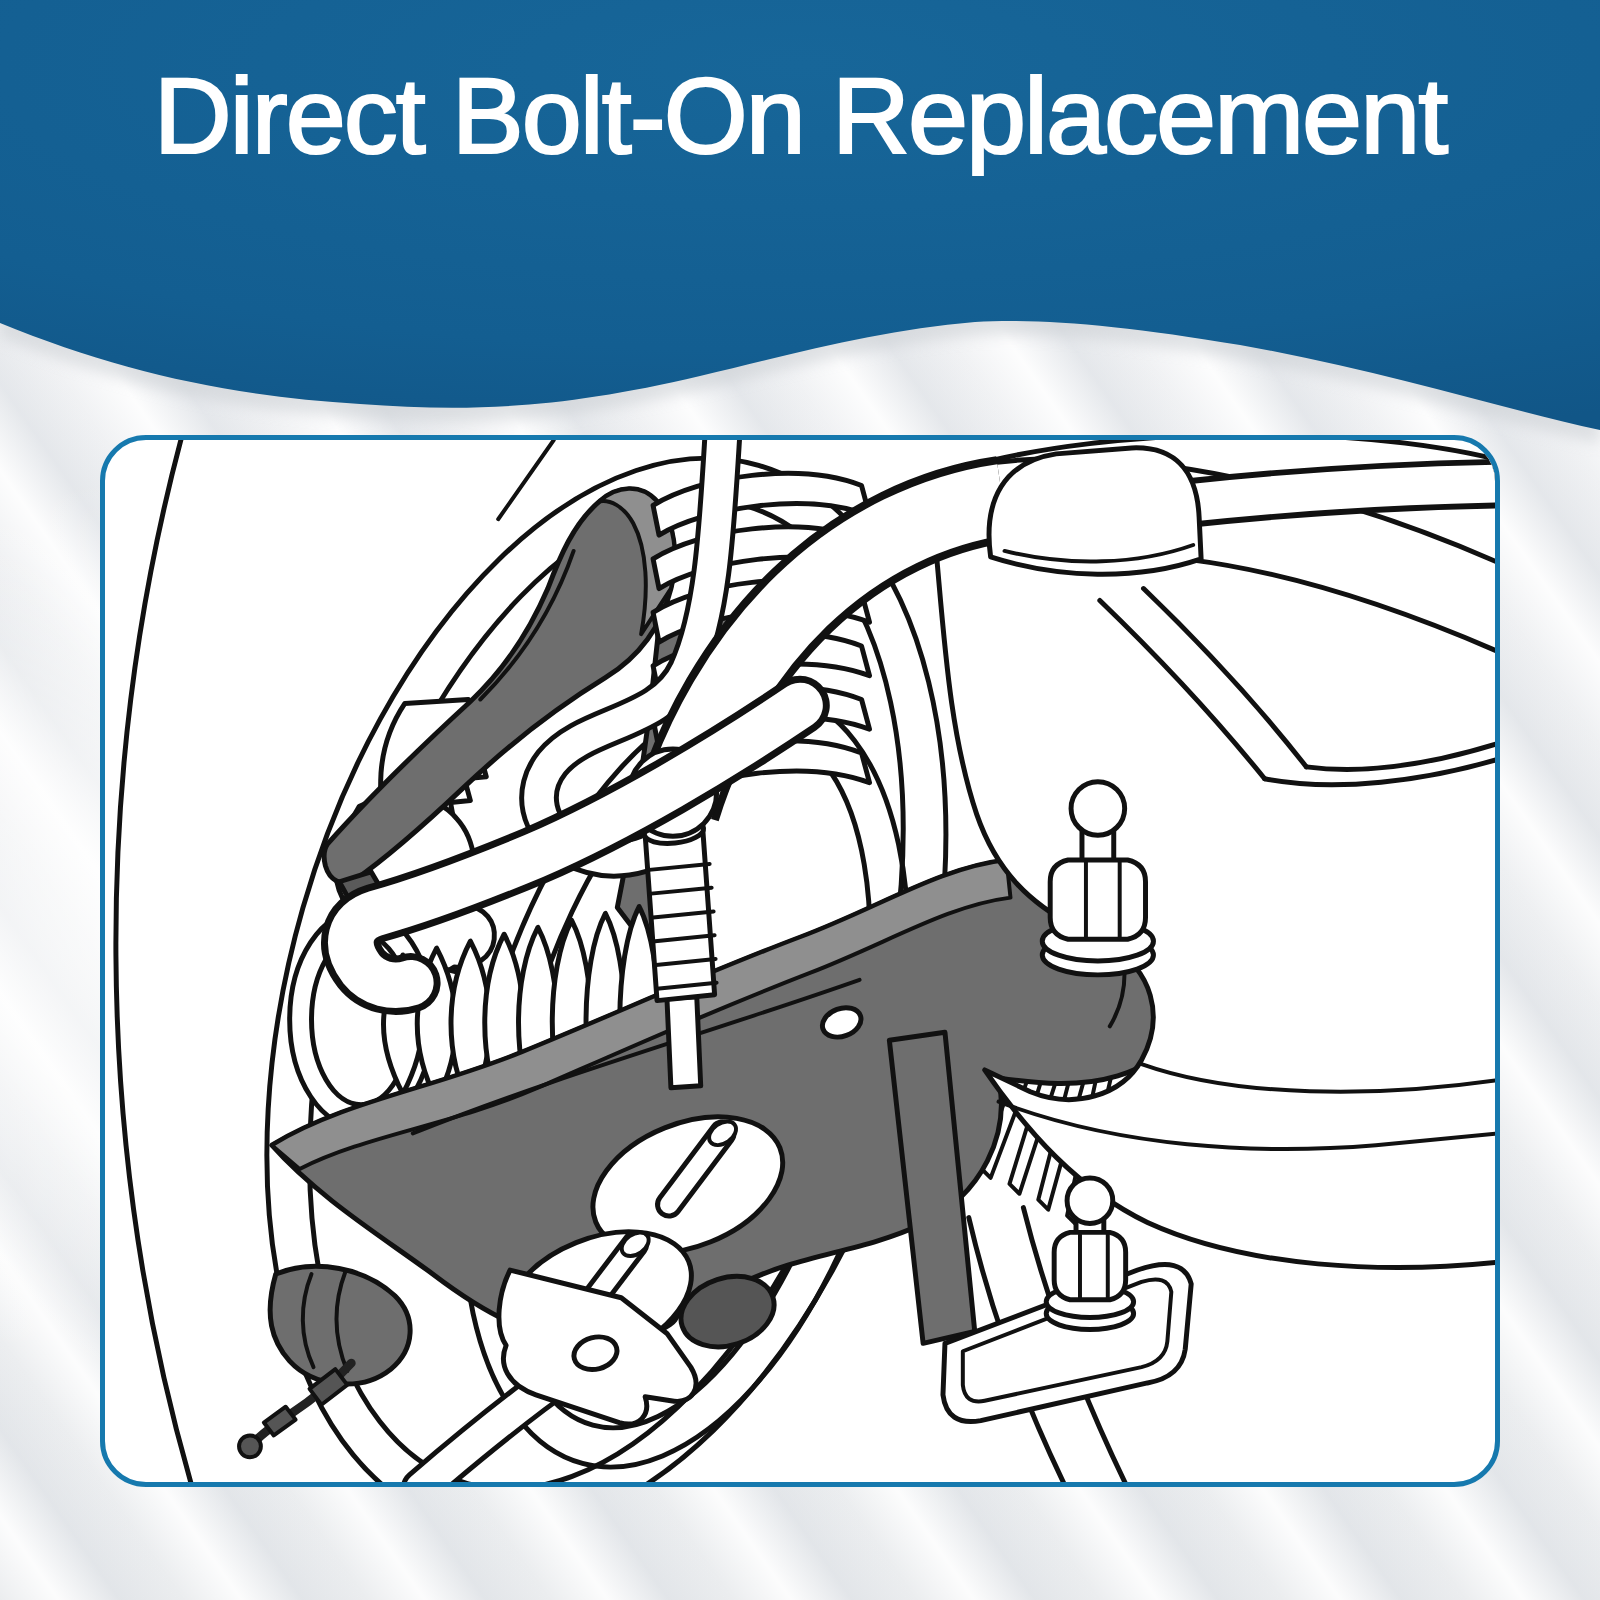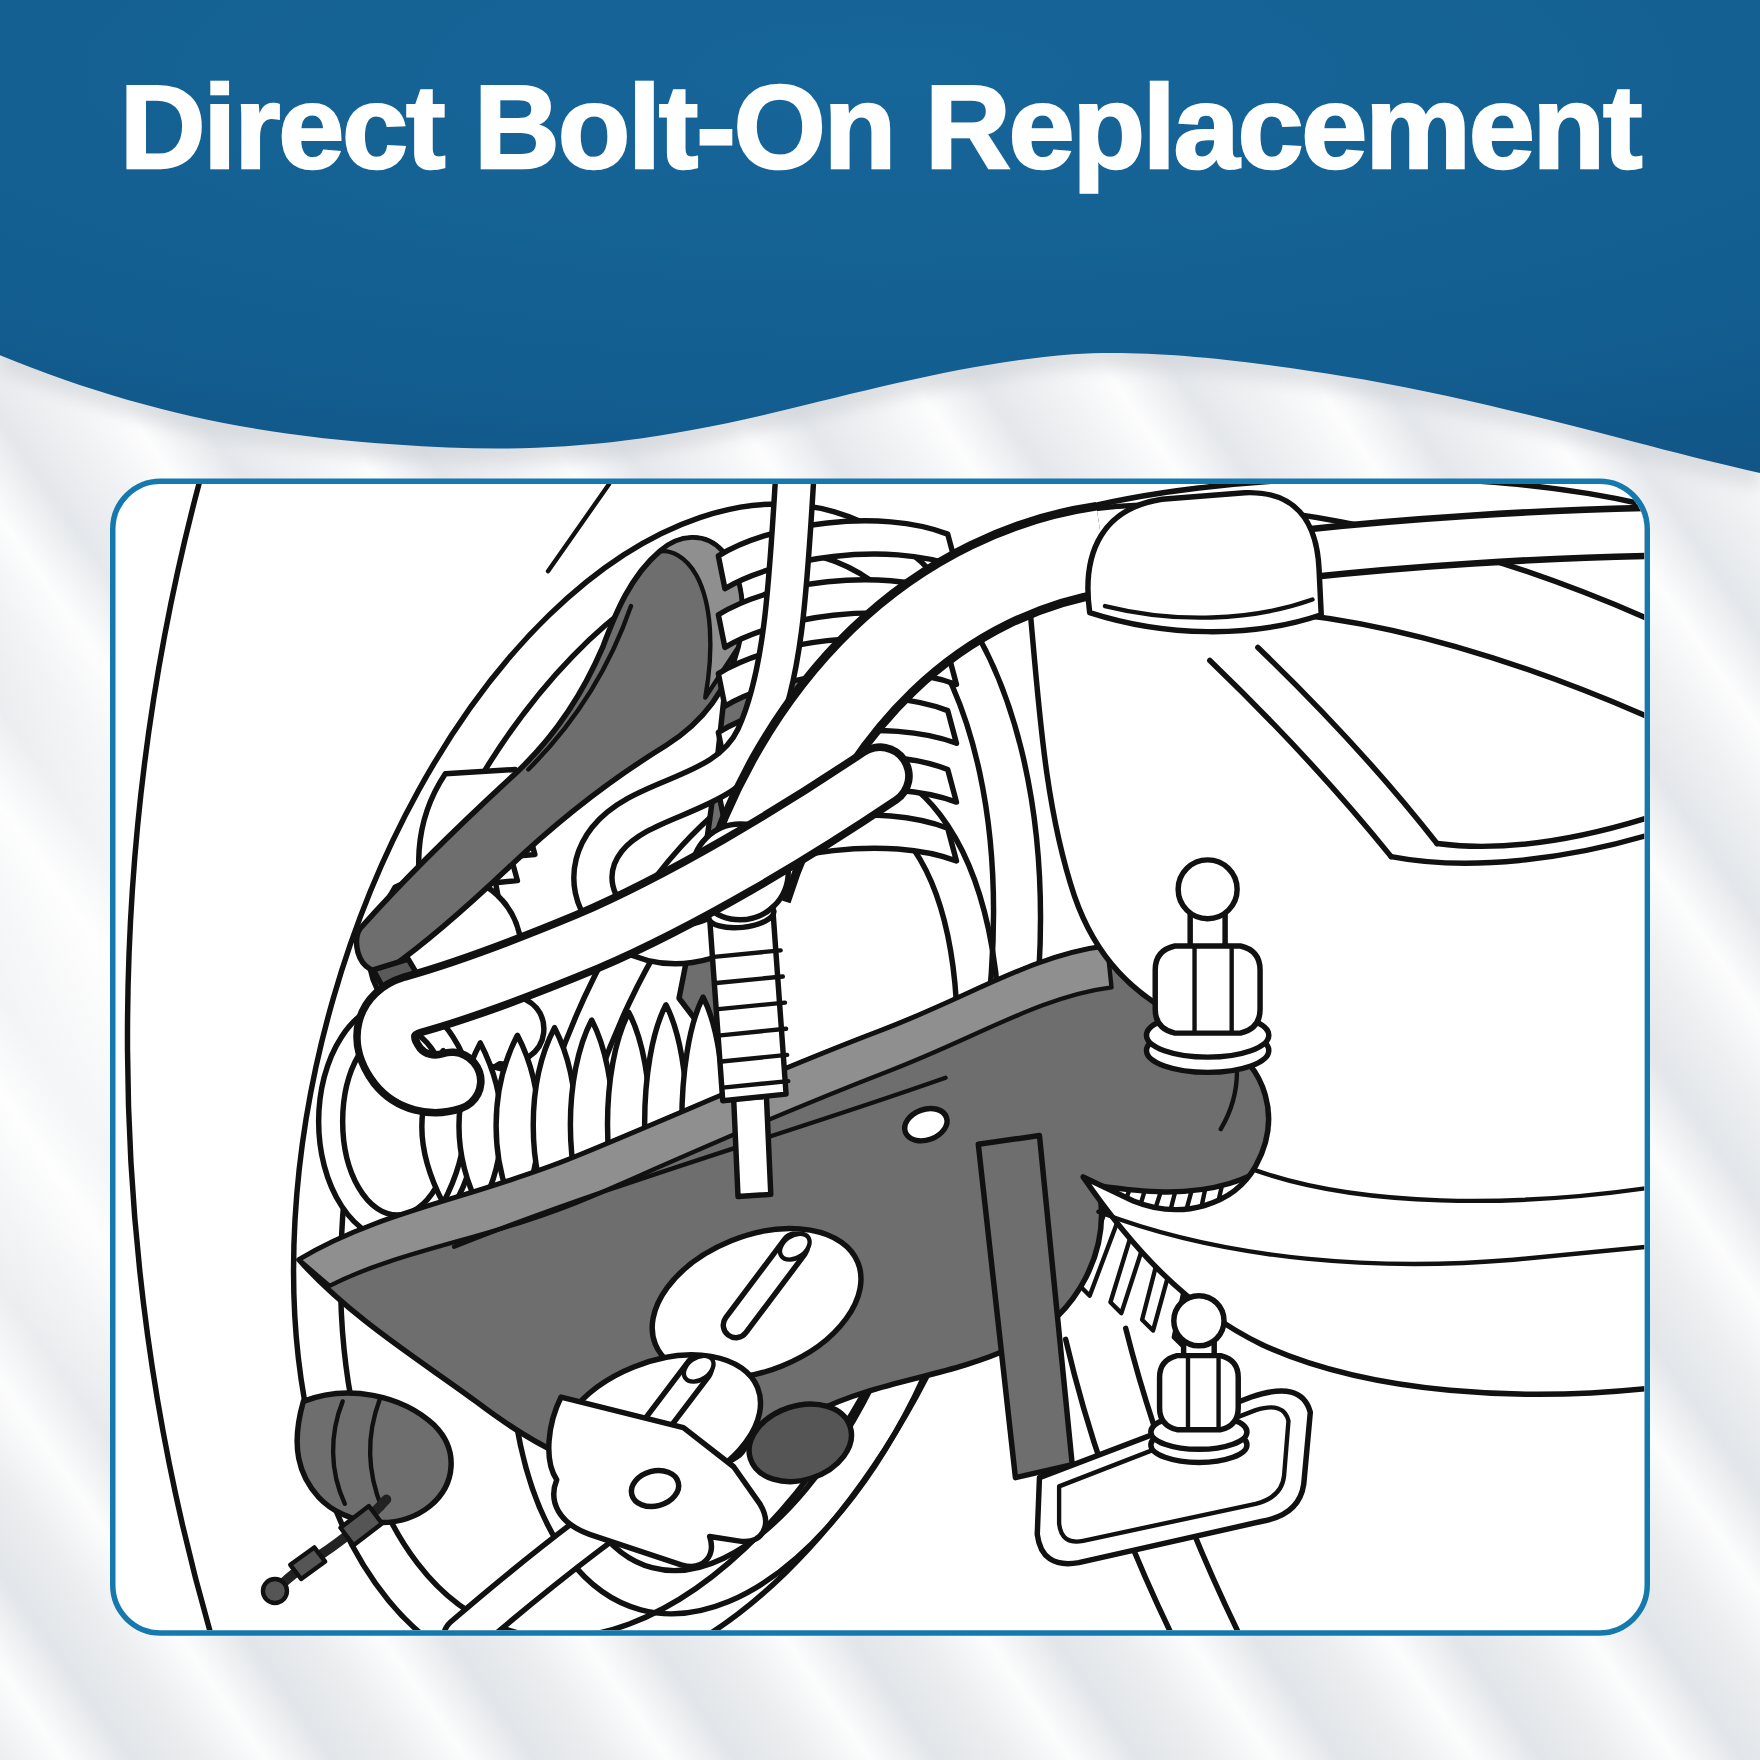--- a/index.html
+++ b/index.html
@@ -16,21 +16,21 @@
         rgba(255,255,255,0) 0px,
         rgba(255,255,255,.85) 48px,
         rgba(219,223,228,.55) 98px,
         rgba(255,255,255,0) 150px),
       linear-gradient(#f2f3f5,#ebedef);
   }
   .header-wave{position:absolute;top:0;left:0;width:1600px;height:470px;}
   .page-title{
     position:absolute;top:62px;left:0;width:1600px;margin:0;
     text-align:center;color:#ffffff;
-    font-size:108px;font-weight:bold;letter-spacing:-2px;line-height:1;
+    font-size:108px;font-weight:normal;letter-spacing:-2px;line-height:1;
     -webkit-text-stroke:2.2px #ffffff;
     white-space:nowrap;
   }
   .card{
     position:absolute;left:100px;top:435px;width:1390px;height:1042px;
     background:#ffffff;border:5px solid #1679AE;border-radius:46px;
     overflow:hidden;
   }
   .card svg{display:block;width:100%;height:100%;}
 </style>

